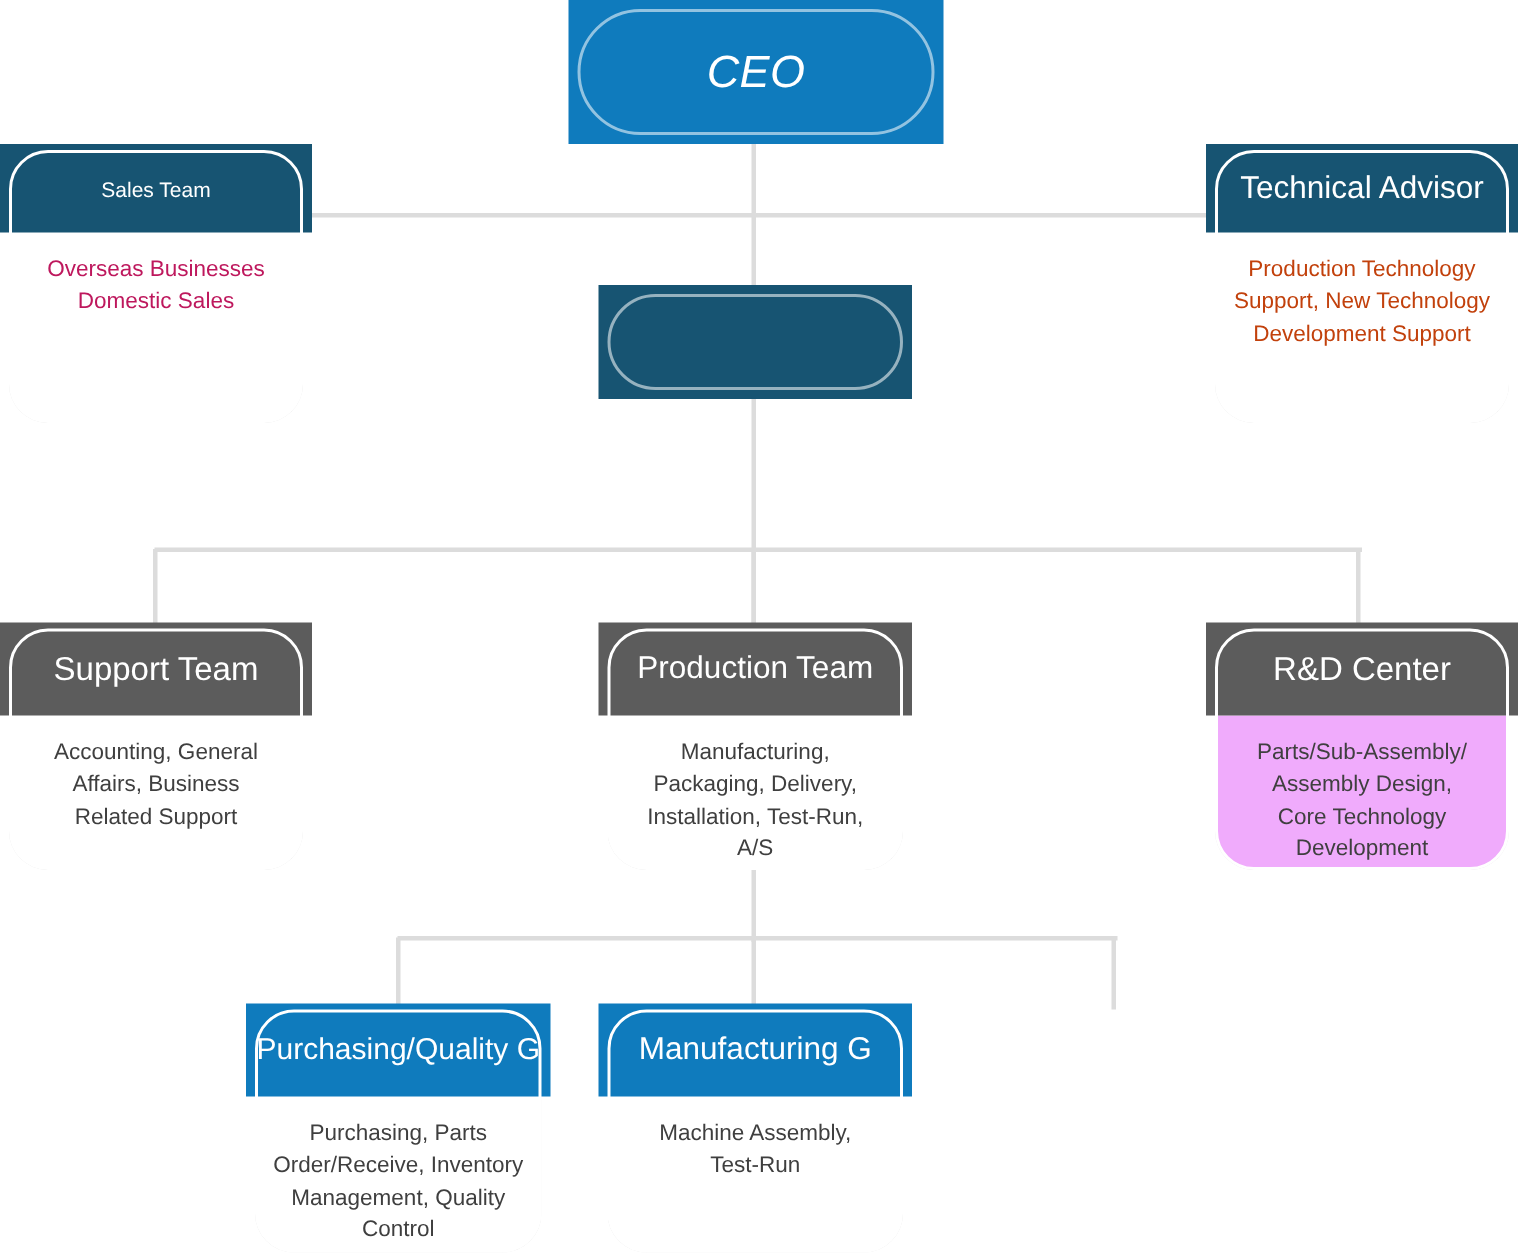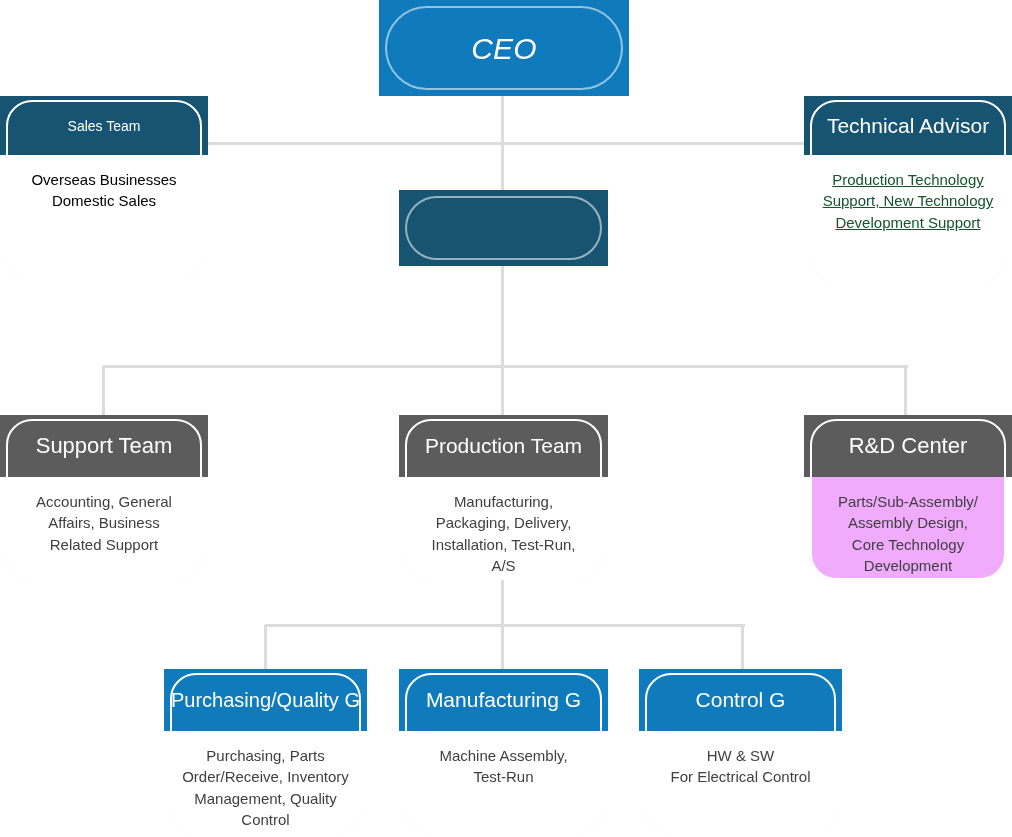--- a/index.html
+++ b/index.html
@@ -113,29 +113,29 @@
     <div class="line v" style="background: rgb(220, 220, 220); left: 501px; top: 625px; height: 48px;"></div>
     <div class="line v" style="background: rgb(220, 220, 220); left: 741px; top: 625px; height: 48px;"></div>
     <div class="pill" style="left: 379px; top: 0px; width: 250px; height: 96px; background: rgb(15, 123, 189); font-style: italic;">
       <div class="pill-inner"></div>
       <div class="pill-label" style="font-size: 30px;">CEO</div>
     </div>
     <div class="card" style="left: 0px; top: 96px; width: 208px; height: 188px;">
       <div class="card-head" style="height: 59px; background: rgb(23, 84, 114); font-size: 14px;">Sales Team</div>
       <div class="card-outline"></div>
       <div class="card-body" style="top: 59px; background: rgb(255, 255, 255);">
-        <div class="card-body-text" style="color: #000000;">Overseas Businesses
+        <div class="card-body-text" style="color: #be185d;">Overseas Businesses
 Domestic Sales</div>
       </div>
     </div>
     <div class="card" style="left: 804px; top: 96px; width: 208px; height: 188px;">
       <div class="card-head" style="height: 59px; background: rgb(23, 84, 114); font-size: 21px;">Technical Advisor</div>
       <div class="card-outline"></div>
       <div class="card-body" style="top: 59px; background: rgb(255, 255, 255);">
-        <div class="card-body-text" style="color: #14532d; text-decoration: underline;">Production Technology
+        <div class="card-body-text" style="color: #c2410c;">Production Technology
 Support, New Technology
 Development Support</div>
       </div>
     </div>
     <div class="pill" style="left: 399px; top: 190px; width: 209px; height: 76px; background: rgb(23, 84, 114);">
       <div class="pill-inner"></div>
     </div>
     <div class="card" style="left: 0px; top: 415px; width: 208px; height: 167px;">
       <div class="card-head" style="height: 62px; background: rgb(92, 92, 92); font-size: 22px;">Support Team</div>
       <div class="card-outline"></div>
@@ -176,21 +176,13 @@
       </div>
     </div>
     <div class="card" style="left: 399px; top: 669px; width: 209px; height: 168px;">
       <div class="card-head" style="height: 62px; background: rgb(15, 123, 189); font-size: 21px;">Manufacturing  G</div>
       <div class="card-outline"></div>
       <div class="card-body" style="top: 62px; background: rgb(255, 255, 255);">
         <div class="card-body-text" style="color: rgb(63, 63, 63);">Machine Assembly,
 Test-Run</div>
       </div>
     </div>
-    <div class="card" style="left: 639px; top: 669px; width: 203px; height: 168px;">
-      <div class="card-head" style="height: 62px; background: rgb(15, 123, 189); font-size: 21px;">Control G</div>
-      <div class="card-outline"></div>
-      <div class="card-body" style="top: 62px; background: rgb(255, 255, 255);">
-        <div class="card-body-text" style="color: rgb(63, 63, 63);">HW &amp; SW
-For Electrical Control</div>
-      </div>
-    </div>
   </div>
 
 </body></html>

